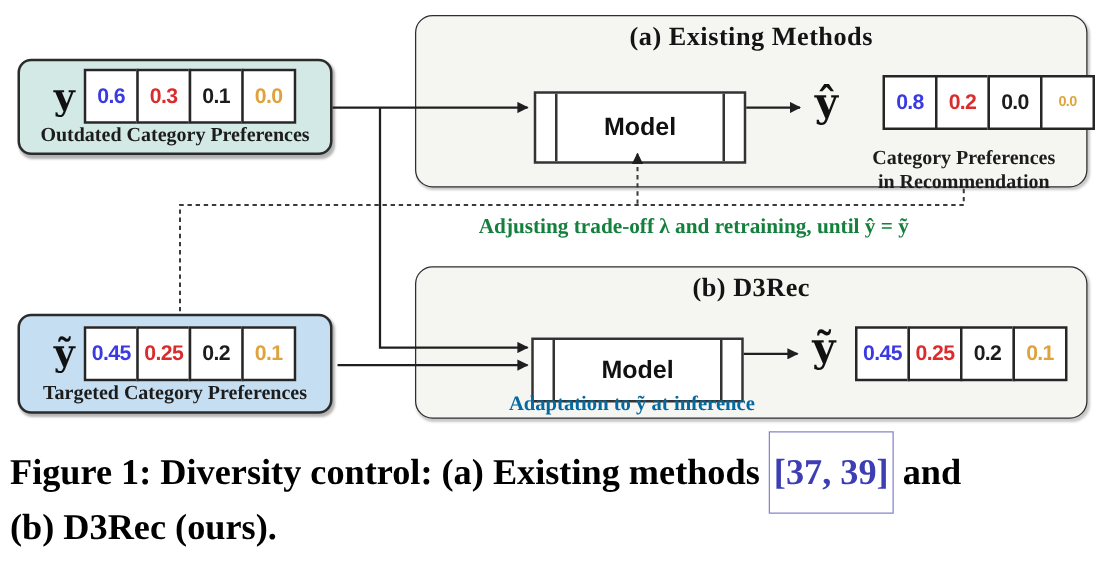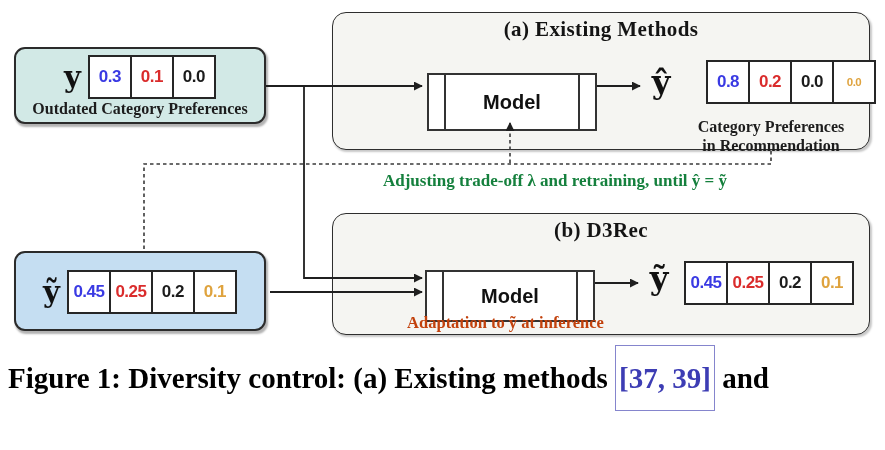--- a/index.html
+++ b/index.html
@@ -52,21 +52,21 @@
   .sym-b{left:304px;top:48px;width:44px;text-align:center;}
   .cells-abs{position:absolute;}
   .cells-a{left:351px;top:47px;margin-left:22px;}
   .cells-b{left:351px;top:47px;}
 
   .out-label{position:absolute;left:298px;top:105px;width:280px;text-align:center;
              font-weight:bold;font-size:16px;line-height:1.18;color:#1c1c1c;}
   .feedback{position:absolute;left:6px;top:158px;width:432px;text-align:center;
             font-weight:bold;font-size:17px;color:#15803d;white-space:nowrap;}
   .adapt-note{position:absolute;left:0;top:99px;width:345px;text-align:center;
-              font-weight:bold;font-size:16.5px;color:#c2410c;}
+              font-weight:bold;font-size:16.5px;color:#0369a1;}
 
   
   .caption{position:absolute;left:8px;top:356px;width:874px;z-index:2;
            font-weight:bold;font-size:29px;line-height:1.52;color:#000;}
   .cite{color:var(--c-citation,#3d3db4);border:1.6px solid var(--c-citation_border,#8585cd);
         padding:16px 3px;cursor:pointer;}
 </style>
 </head>
 <body>
 
@@ -84,38 +84,40 @@
     <path d="M597,86 H640" fill="none" stroke="#1f1f1f" stroke-width="1.8" marker-end="url(#arr)"></path>
     <path d="M595,283 H638" fill="none" stroke="#1f1f1f" stroke-width="1.8" marker-end="url(#arr)"></path>
     <path d="M771,151 V164 H144 V250" fill="none" stroke="#3a3a3a" stroke-width="1.6" stroke-dasharray="3.5 3"></path>
     <path d="M510,163 V123" fill="none" stroke="#3a3a3a" stroke-width="1.6" stroke-dasharray="3.5 3" marker-end="url(#arr)"></path>
   </svg>
 
   <div class="pref-box box-y">
     <div class="vec-row">
       <span class="sym">y</span>
       <div class="cells">
+        <span>0.6</span>
         <span>0.3</span>
         <span>0.1</span>
         <span>0.0</span>
       </div>
     </div>
     <div class="pref-label">Outdated Category Preferences</div>
   </div>
 
   <div class="pref-box box-yt">
     <div class="vec-row">
       <span class="sym">ỹ</span>
       <div class="cells">
         <span>0.45</span>
         <span>0.25</span>
         <span>0.2</span>
         <span>0.1</span>
       </div>
     </div>
+    <div class="pref-label">Targeted Category Preferences</div>
   </div>
 
   <div class="panel panel-a">
     <div class="panel-title">(a) Existing Methods</div>
     <div class="model model-a">
       <span class="model-label">Model</span>
     </div>
     <span class="sym out-sym sym-a">ŷ</span>
     <div class="cells cells-abs cells-a">
       <span>0.8</span>
@@ -140,15 +142,16 @@
     <div class="cells cells-abs cells-b">
       <span>0.45</span>
       <span>0.25</span>
       <span>0.2</span>
       <span>0.1</span>
     </div>
   </div>
 
   <div class="caption">
     <div><span>Figure 1: Diversity control: (a) Existing methods </span><span class="cite">[37, 39]</span><span> and</span></div>
+    <div>(b) D3Rec (ours).</div>
   </div>
 
 </div>
 
 </body></html>

